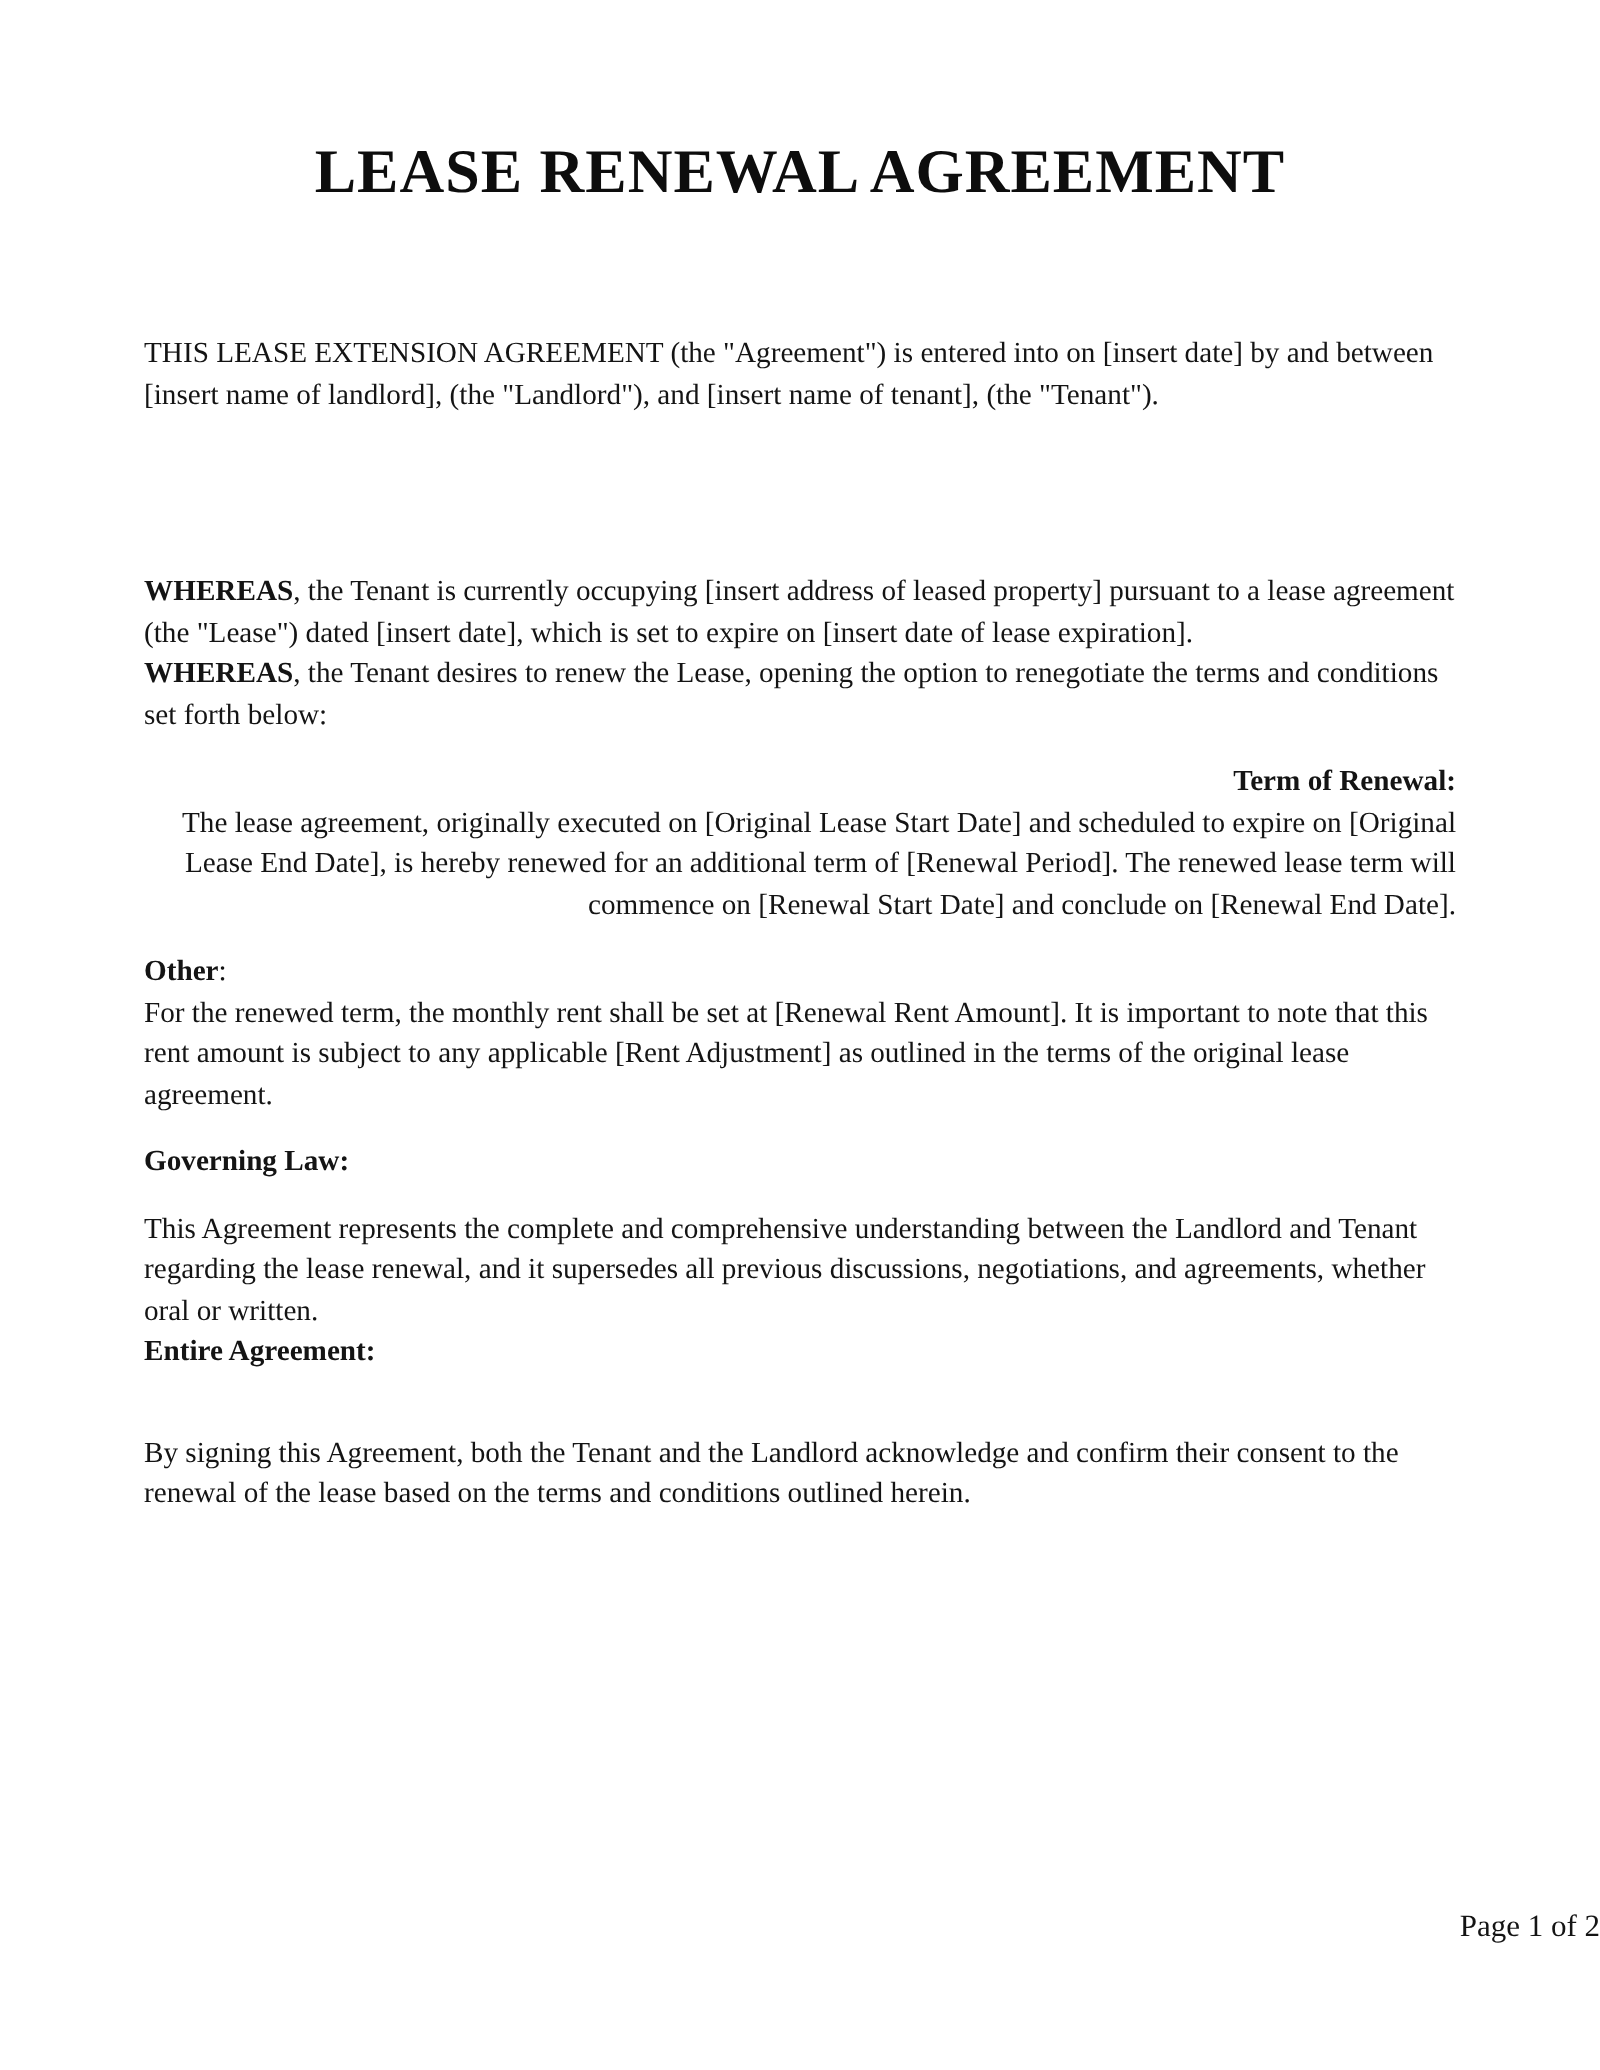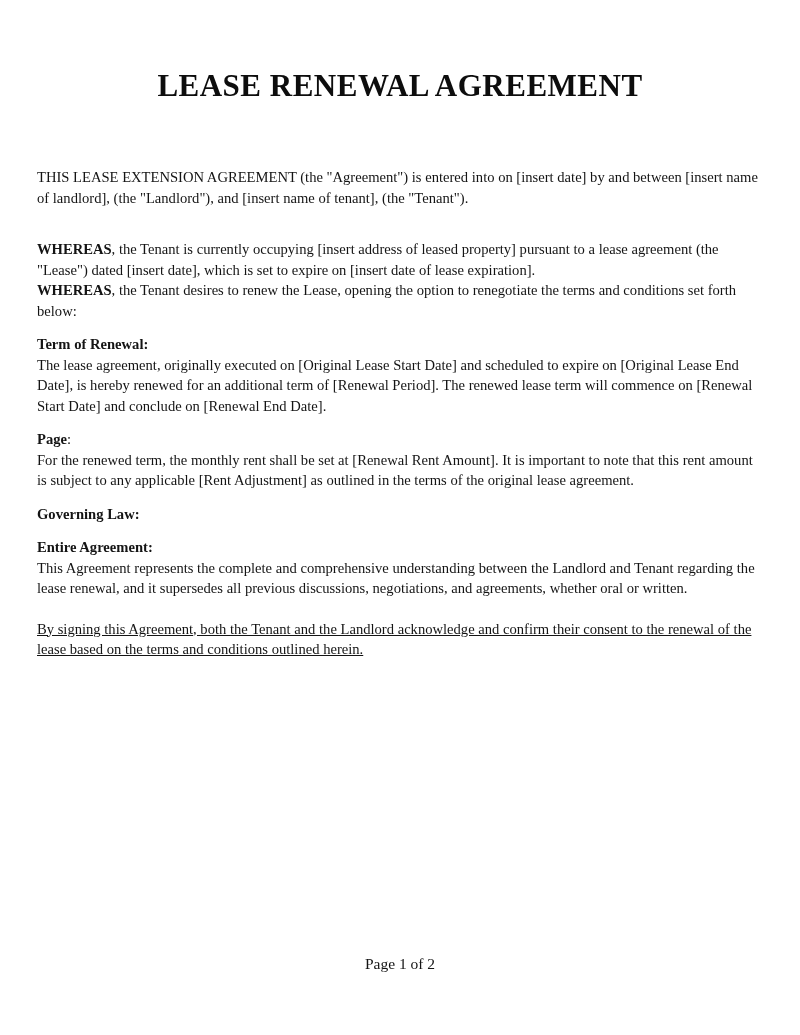--- a/index.html
+++ b/index.html
@@ -7,43 +7,43 @@
   .page {
     position: relative;
     width: 800px;
     height: 1035px;
     background: #ffffff;
     font-family: "Liberation Serif", serif;
     color: #141414;
     overflow: hidden;
   }
   .content {
-    padding: 0 37px;
+    padding: 0 72px;
   }
   h1.doc-title {
     padding-top: 68px;
     font-size: 31px;
     line-height: 36px;
     font-weight: bold;
     text-align: center;
     color: #0d0d0d;
     letter-spacing: 0.5px;
   }
   .para, .section p {
     font-size: 14.6px;
     line-height: 20.5px;
     color: #141414;
   }
   .intro   { margin-top: 63px; }
-  .w1      { margin-top: 31px; font-family: Liberation Serif, serif; }
+  .w1      { margin-top: 78px; font-family: Liberation Serif, serif; }
   .w2      { }
-  .section-first { margin-top: 8px; }
+  .section-first { margin-top: 8px; text-align: right; }
   .section { margin-top: 13px; }
   .section .sec-heading { font-weight: bold; }
-  .closing { margin-top: 20px; text-decoration: underline; }
+  .closing { margin-top: 30px; }
   strong.inline-bold { font-weight: bold; }
 
   .footer {
     position: absolute;
     left: 0;
     top: 950px;
     width: 100%;
     height: 34px;
   }
   .logo {
@@ -57,21 +57,21 @@
     color: #1c1c1c;
   }
   .logo .logo-icon { margin-right: 4px; display: inline-block; }
   .logo .logo-bold { font-weight: bold; color: #161616; }
   .logo .logo-reg  { font-weight: normal; color: #2e2e2e; }
   .page-indicator {
     position: absolute;
     left: 0;
     width: 100%;
     top: 5px;
-    text-align: center;
+    text-align: right;
     font-size: 15.5px;
     color: #141414;
     font-family: "Liberation Serif", serif;
   }
 </style>
 </head>
 <body>
 
 <div class="page">
   <div class="content">
@@ -83,34 +83,34 @@
     <p class="para w1"><strong class="inline-bold">WHEREAS</strong><span>, the Tenant is currently occupying [insert address of leased property] pursuant to a lease agreement (the "Lease") dated [insert date], which is set to expire on [insert date of lease expiration].</span></p>
 
     <p class="para w2"><strong class="inline-bold">WHEREAS</strong><span>, the Tenant desires to renew the Lease, opening the option to renegotiate the terms and conditions set forth below:</span></p>
 
     <div class="section section-first">
       <p><strong class="inline-bold sec-heading">Term of Renewal:</strong><span></span></p>
       <p>The lease agreement, originally executed on [Original Lease Start Date] and scheduled to expire on [Original Lease End Date], is hereby renewed for an additional term of [Renewal Period]. The renewed lease term will commence on [Renewal Start Date] and conclude on [Renewal End Date].</p>
     </div>
 
     <div class="section">
-      <p><strong class="inline-bold sec-heading">Page</strong><span>:</span></p>
+      <p><strong class="inline-bold sec-heading">Other</strong><span>:</span></p>
       <p>For the renewed term, the monthly rent shall be set at [Renewal Rent Amount]. It is important to note that this rent amount is subject to any applicable [Rent Adjustment] as outlined in the terms of the original lease agreement.</p>
     </div>
 
     <div class="section">
     </div>
 
     <div class="section">
       <p><strong class="inline-bold sec-heading">Governing Law:</strong><span></span></p>
     </div>
 
     <div class="section">
+      <p>This Agreement represents the complete and comprehensive understanding between the Landlord and Tenant regarding the lease renewal, and it supersedes all previous discussions, negotiations, and agreements, whether oral or written.</p>
       <p><strong class="inline-bold sec-heading">Entire Agreement:</strong><span></span></p>
-      <p>This Agreement represents the complete and comprehensive understanding between the Landlord and Tenant regarding the lease renewal, and it supersedes all previous discussions, negotiations, and agreements, whether oral or written.</p>
     </div>
 
     <p class="para closing">By signing this Agreement, both the Tenant and the Landlord acknowledge and confirm their consent to the renewal of the lease based on the terms and conditions outlined herein.</p>
 
   </div>
 
   <div class="footer">
     <div class="page-indicator">Page 1 of 2</div>
   </div>
 </div>

